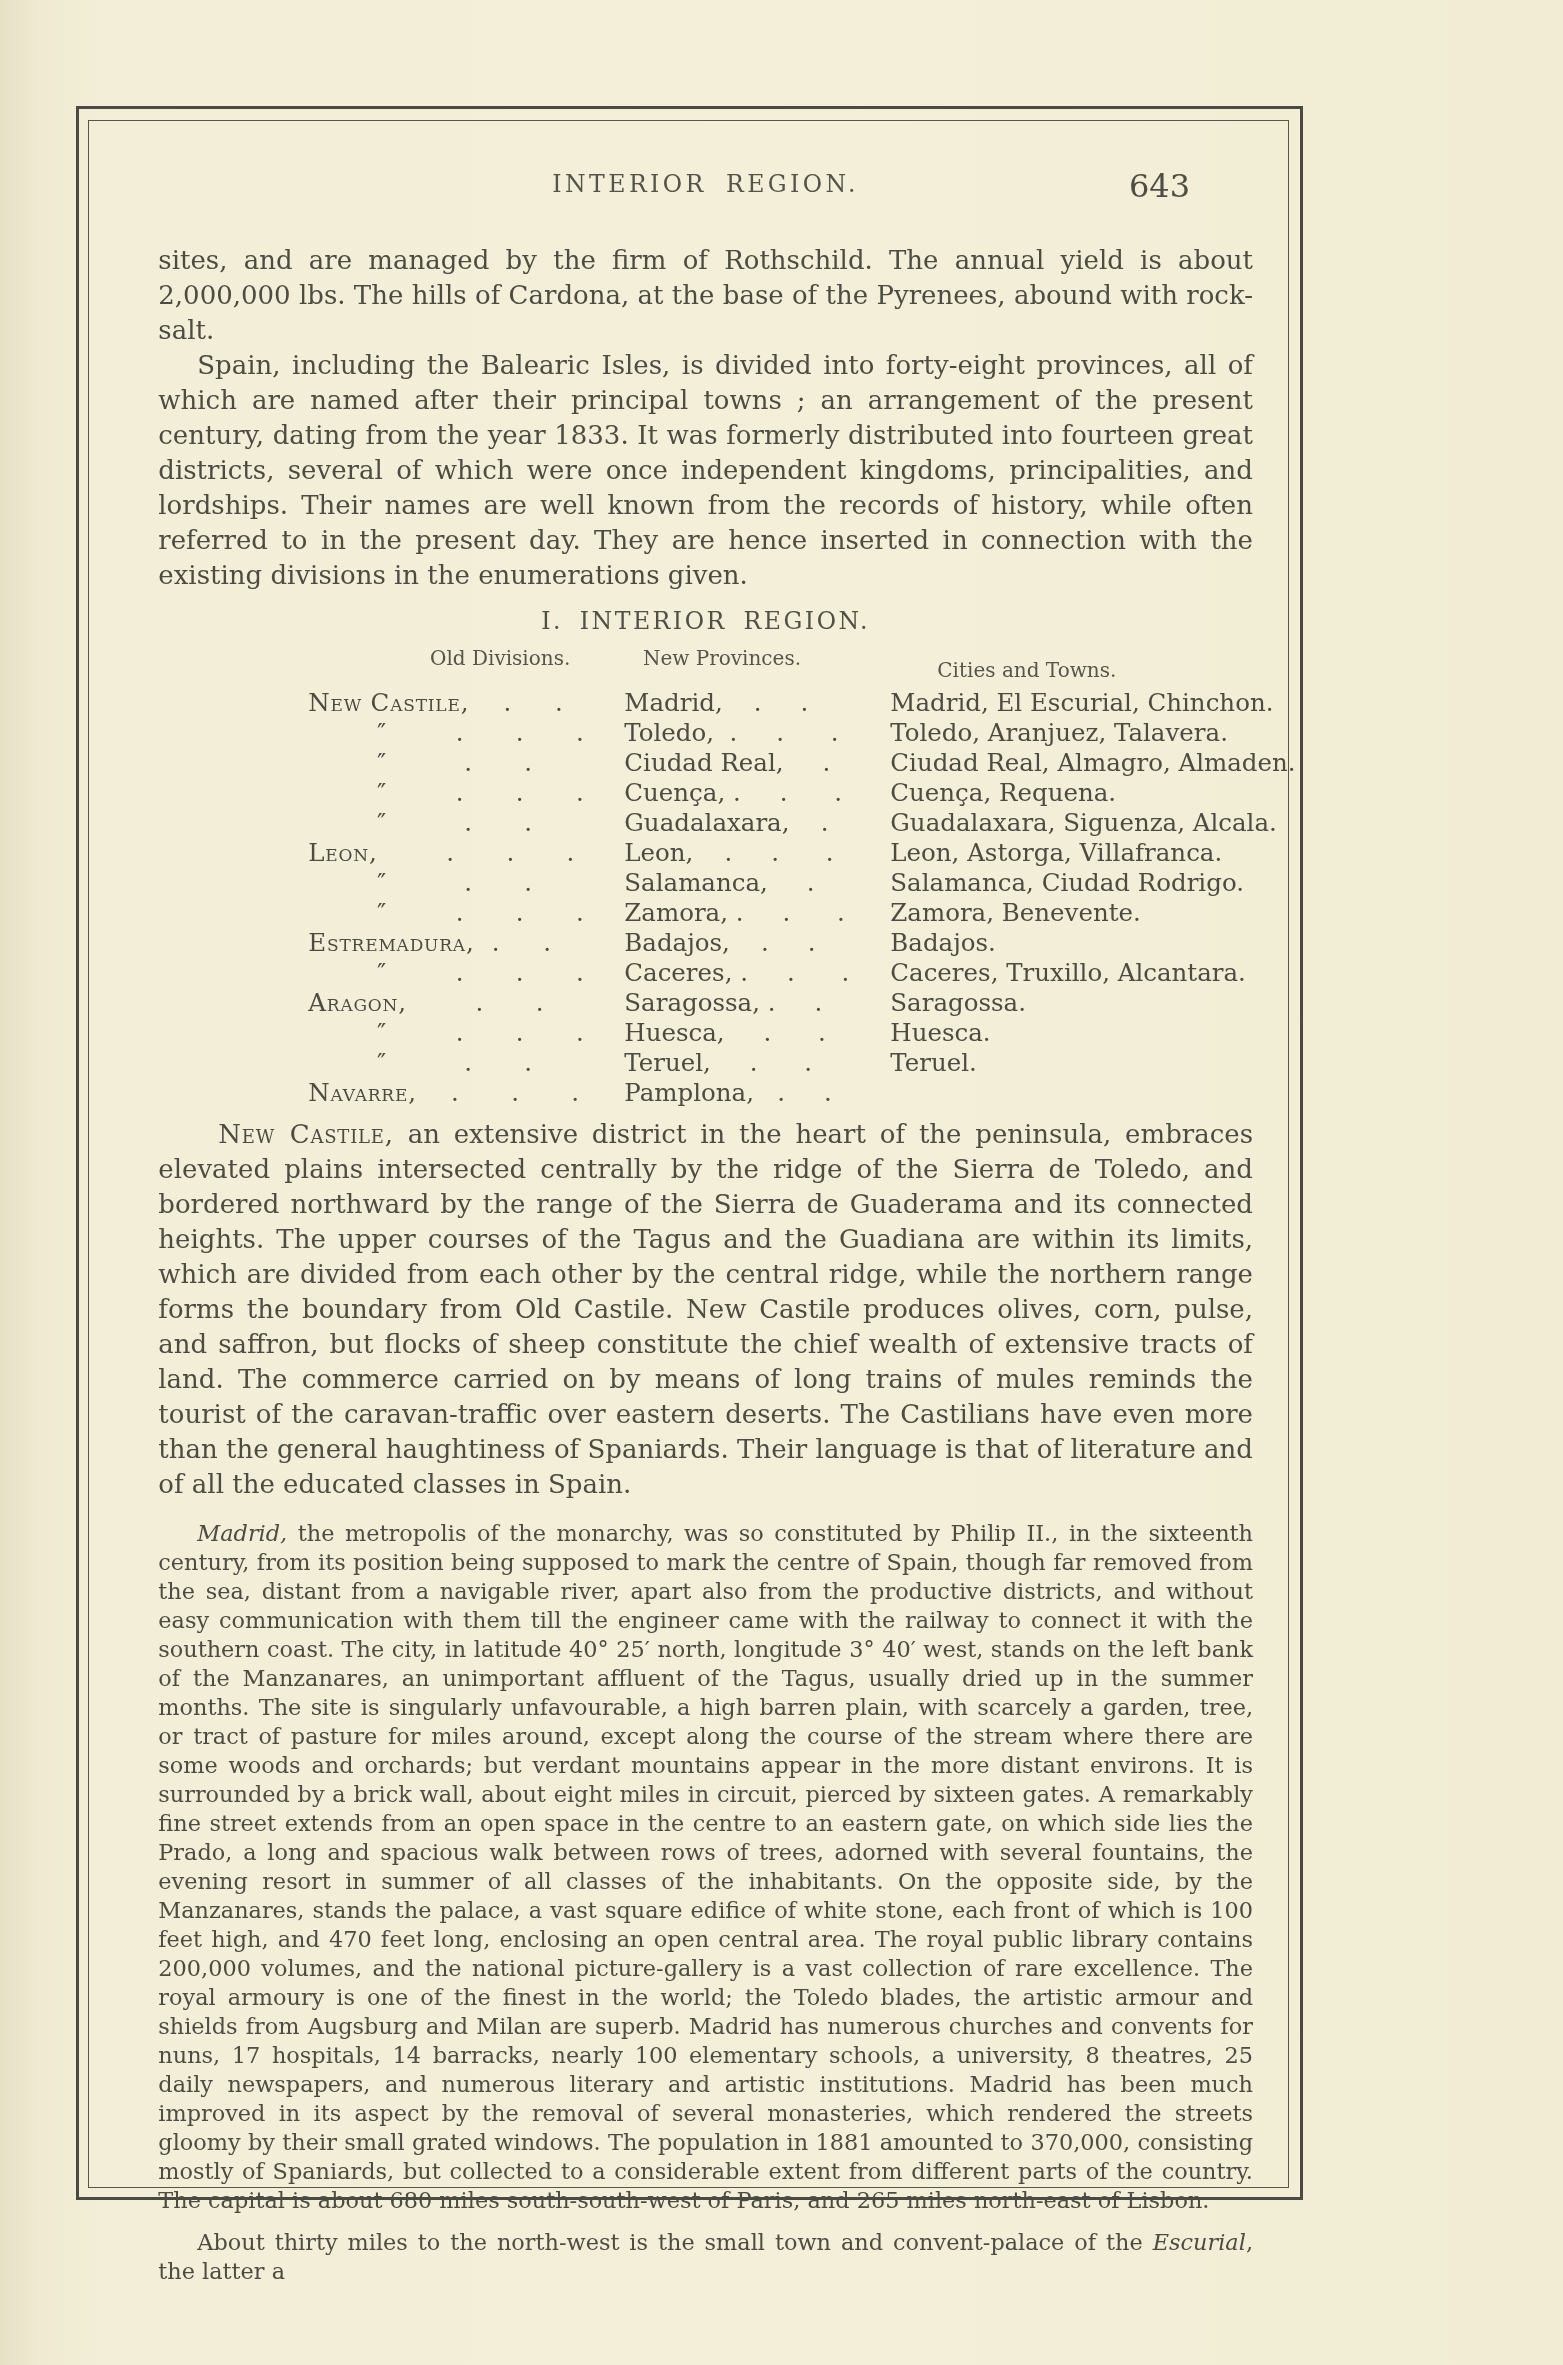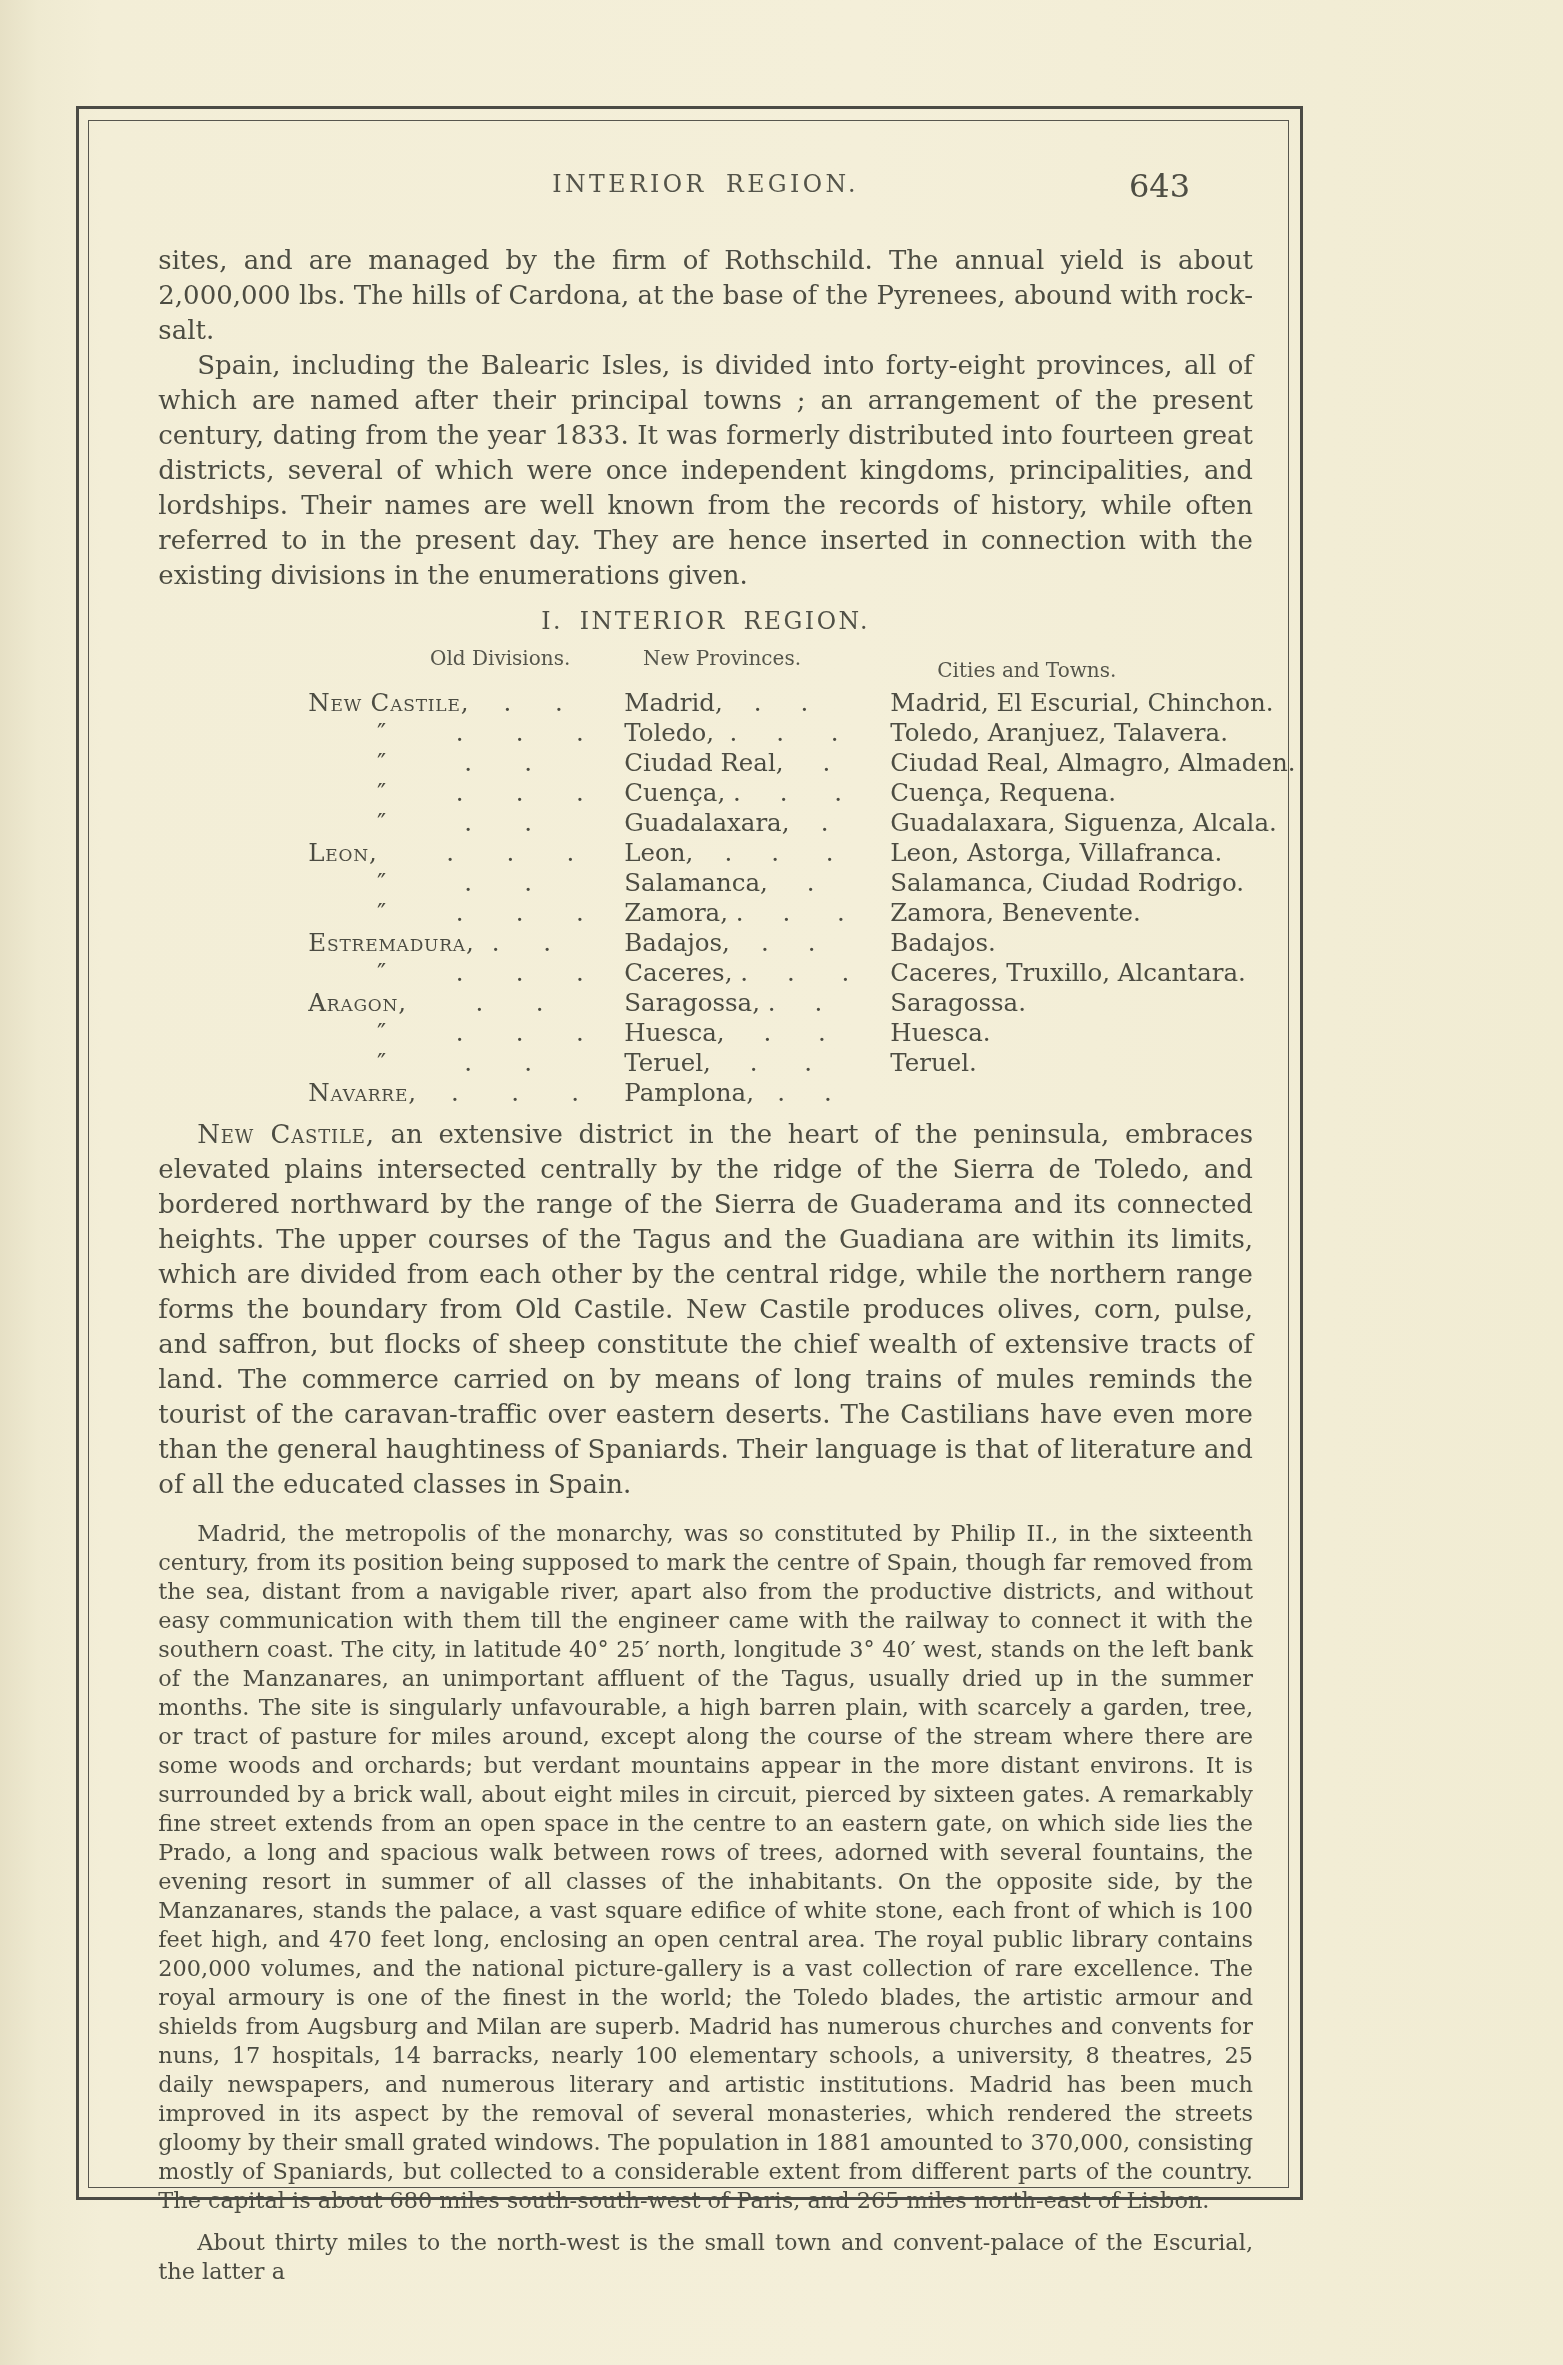--- a/index.html
+++ b/index.html
@@ -31,21 +31,21 @@
   }
   .runhead .pageno{
     position:absolute;right:63px;top:-3.4px;font-size:32px;color:#4e4e44;
   }
   
   p.bodytext{
     margin:0;font-size:26px;line-height:35px;text-align:justify;
     color:#4c4c42;
   }
   p.indent{text-indent:39px;}
-  .smallcaps{font-variant:small-caps;letter-spacing:0.8px;}
+  .smallcaps{font-variant:small-caps;letter-spacing:0.8px;margin-left:21px;}
   
   .tbl{margin:11.8px 0 8.4px 0;}
   .tbl-heading{
     text-align:center;font-size:23.6px;letter-spacing:2.5px;word-spacing:6.7px;
     color:#505046;margin:13.5px 0 11.8px 0;
   }
   .trow,.thead{
     display:grid;grid-template-columns:316px 266px 1fr;
     margin-left:150px;font-size:24.5px;line-height:30px;color:#4c4c42;
   }
@@ -54,21 +54,21 @@
   .thead .h2{padding-left:18.6px;}
   .thead .h3{padding-left:47px;margin-top:12px;}
   .c-old{white-space:pre;font-variant:small-caps;letter-spacing:0.8px;}
   .c-prov,.c-cities{white-space:pre;}
   
   p.smalltext{
     margin:13.5px 0 0 0;font-size:22.4px;line-height:29px;text-align:justify;
     color:#4c4c42;
   }
   p.smalltext.first{margin-top:17px;}
-  .ital{margin-top:36px;}
+  .ital{font-style:italic;margin-top:36px;}
   .lead-gap{margin-top:11.8px;}
 </style>
 </head>
 <body>
 
 <div class="frame-outer">
   <div class="frame-inner">
     <div class="content">
 
       <div class="runhead">

